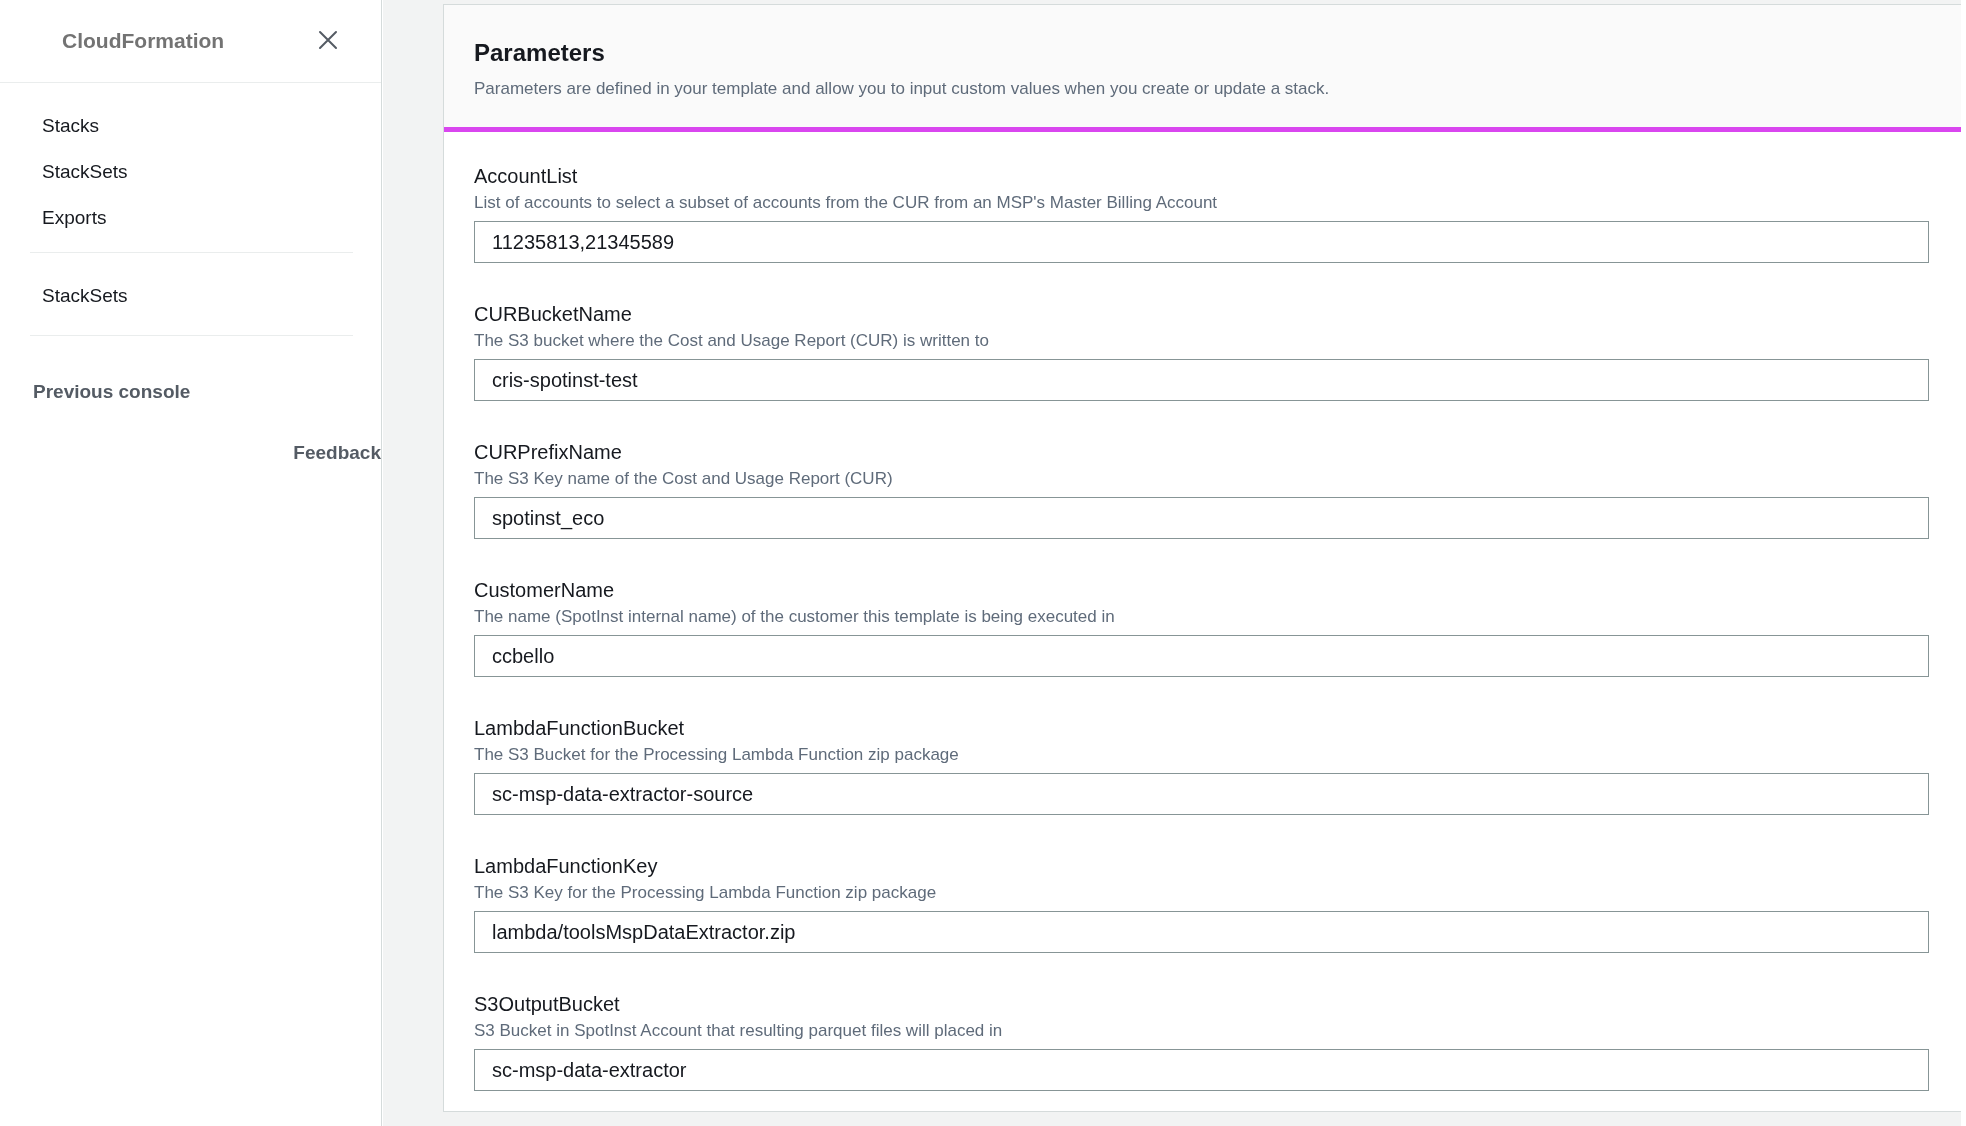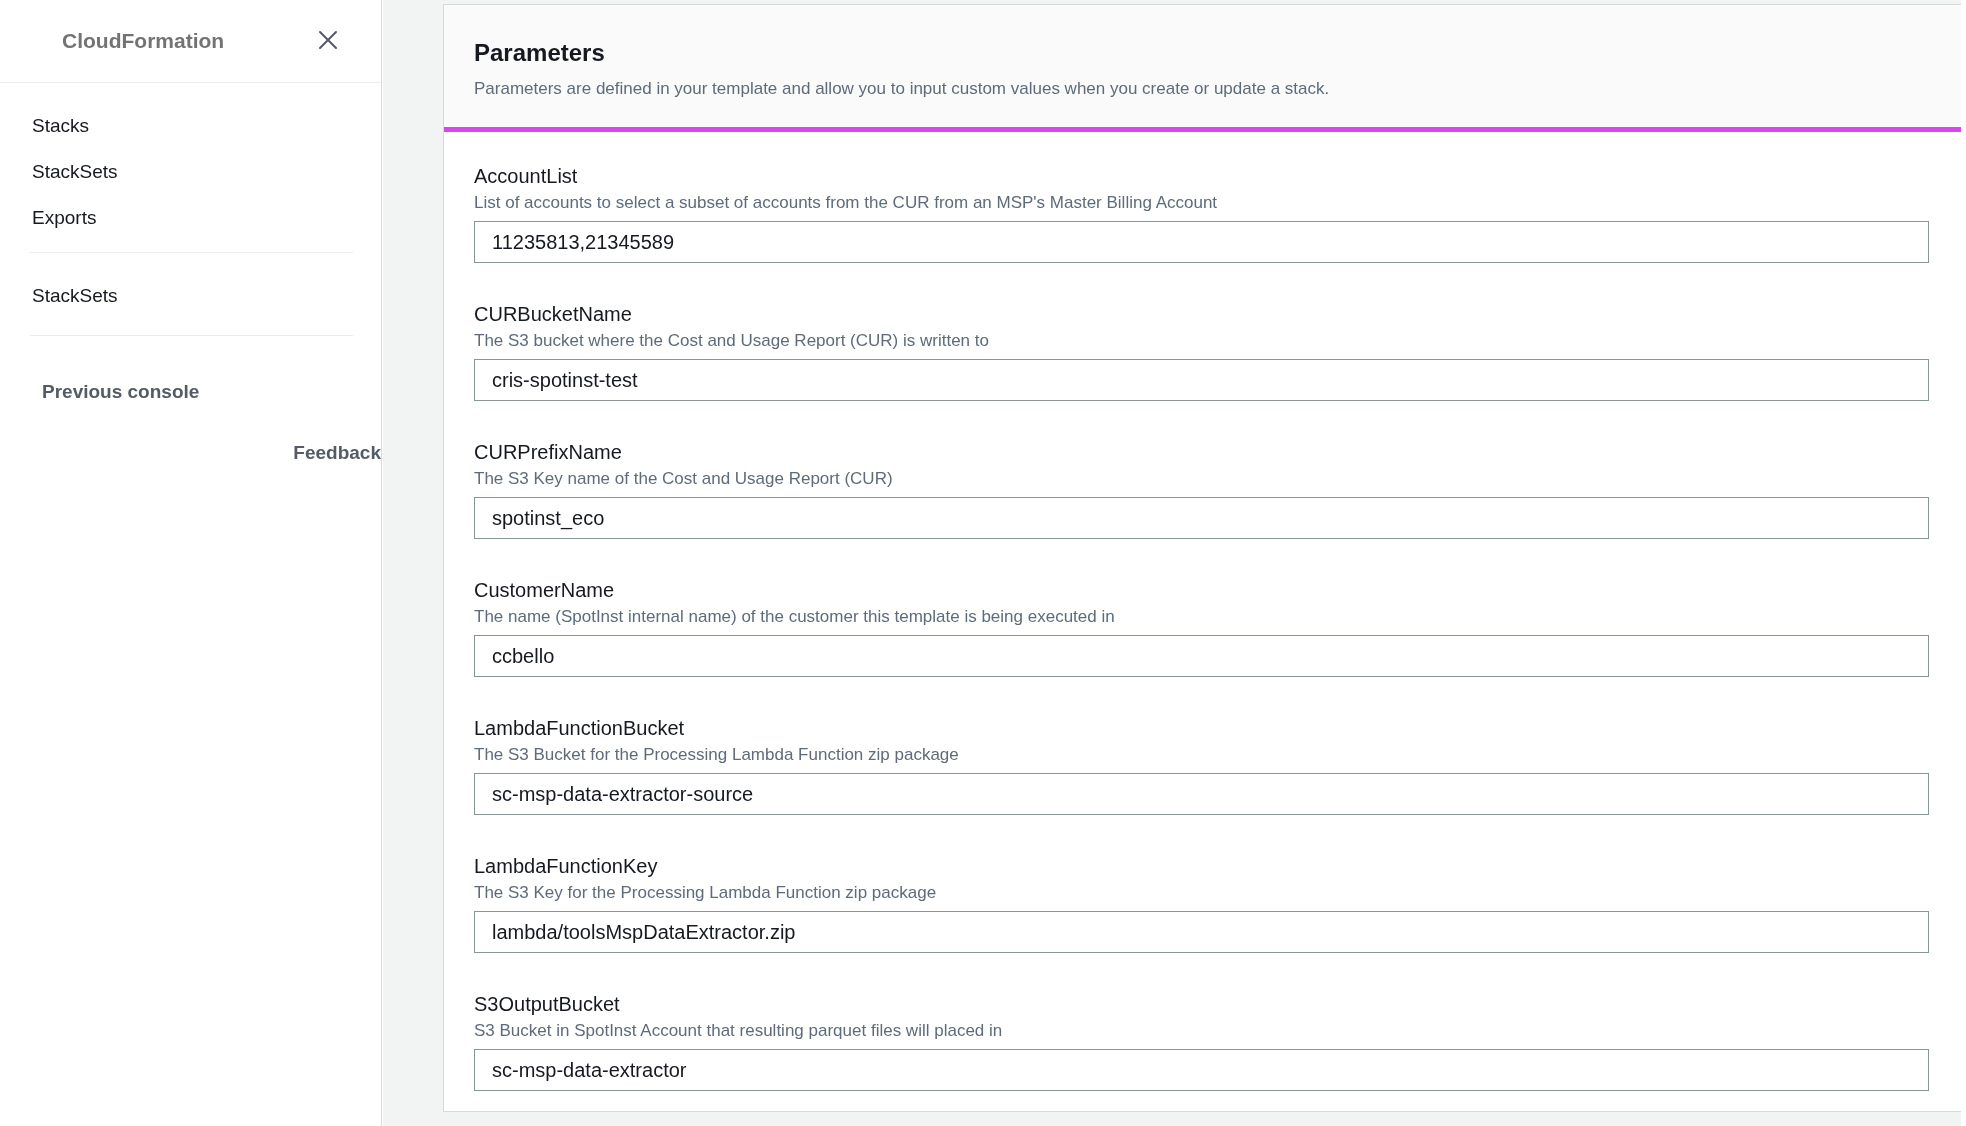--- a/index.html
+++ b/index.html
@@ -43,36 +43,36 @@
     align-items: center;
     justify-content: center;
     cursor: pointer;
   }
   .nav-list { list-style: none; }
   .nav-list.primary { margin-top: 20px; }
   .nav-list.secondary { margin-top: 20px; }
   .nav-item {
     height: 46px;
     line-height: 46px;
-    padding-left: 32px;
+    padding-left: 42px;
     font-size: 19px;
     color: #16191f;
     cursor: pointer;
   }
   .side-divider {
     border: none;
     border-top: 1px solid #eaeded;
     margin: 11px 28px 0 30px;
   }
   .side-divider.second { margin-top: 16px; }
   .footer-list { list-style: none; }
   .footer-link {
     height: 46px;
     line-height: 46px;
-    padding-left: 42px;
+    padding-left: 33px;
     font-size: 19px;
     font-weight: bold;
     color: #545b64;
     cursor: pointer;
   }
   .footer-link:first-child { margin-top: 33px; }
   .footer-link + .footer-link { margin-top: 15px; text-align: right; }
 
   
   .main {

